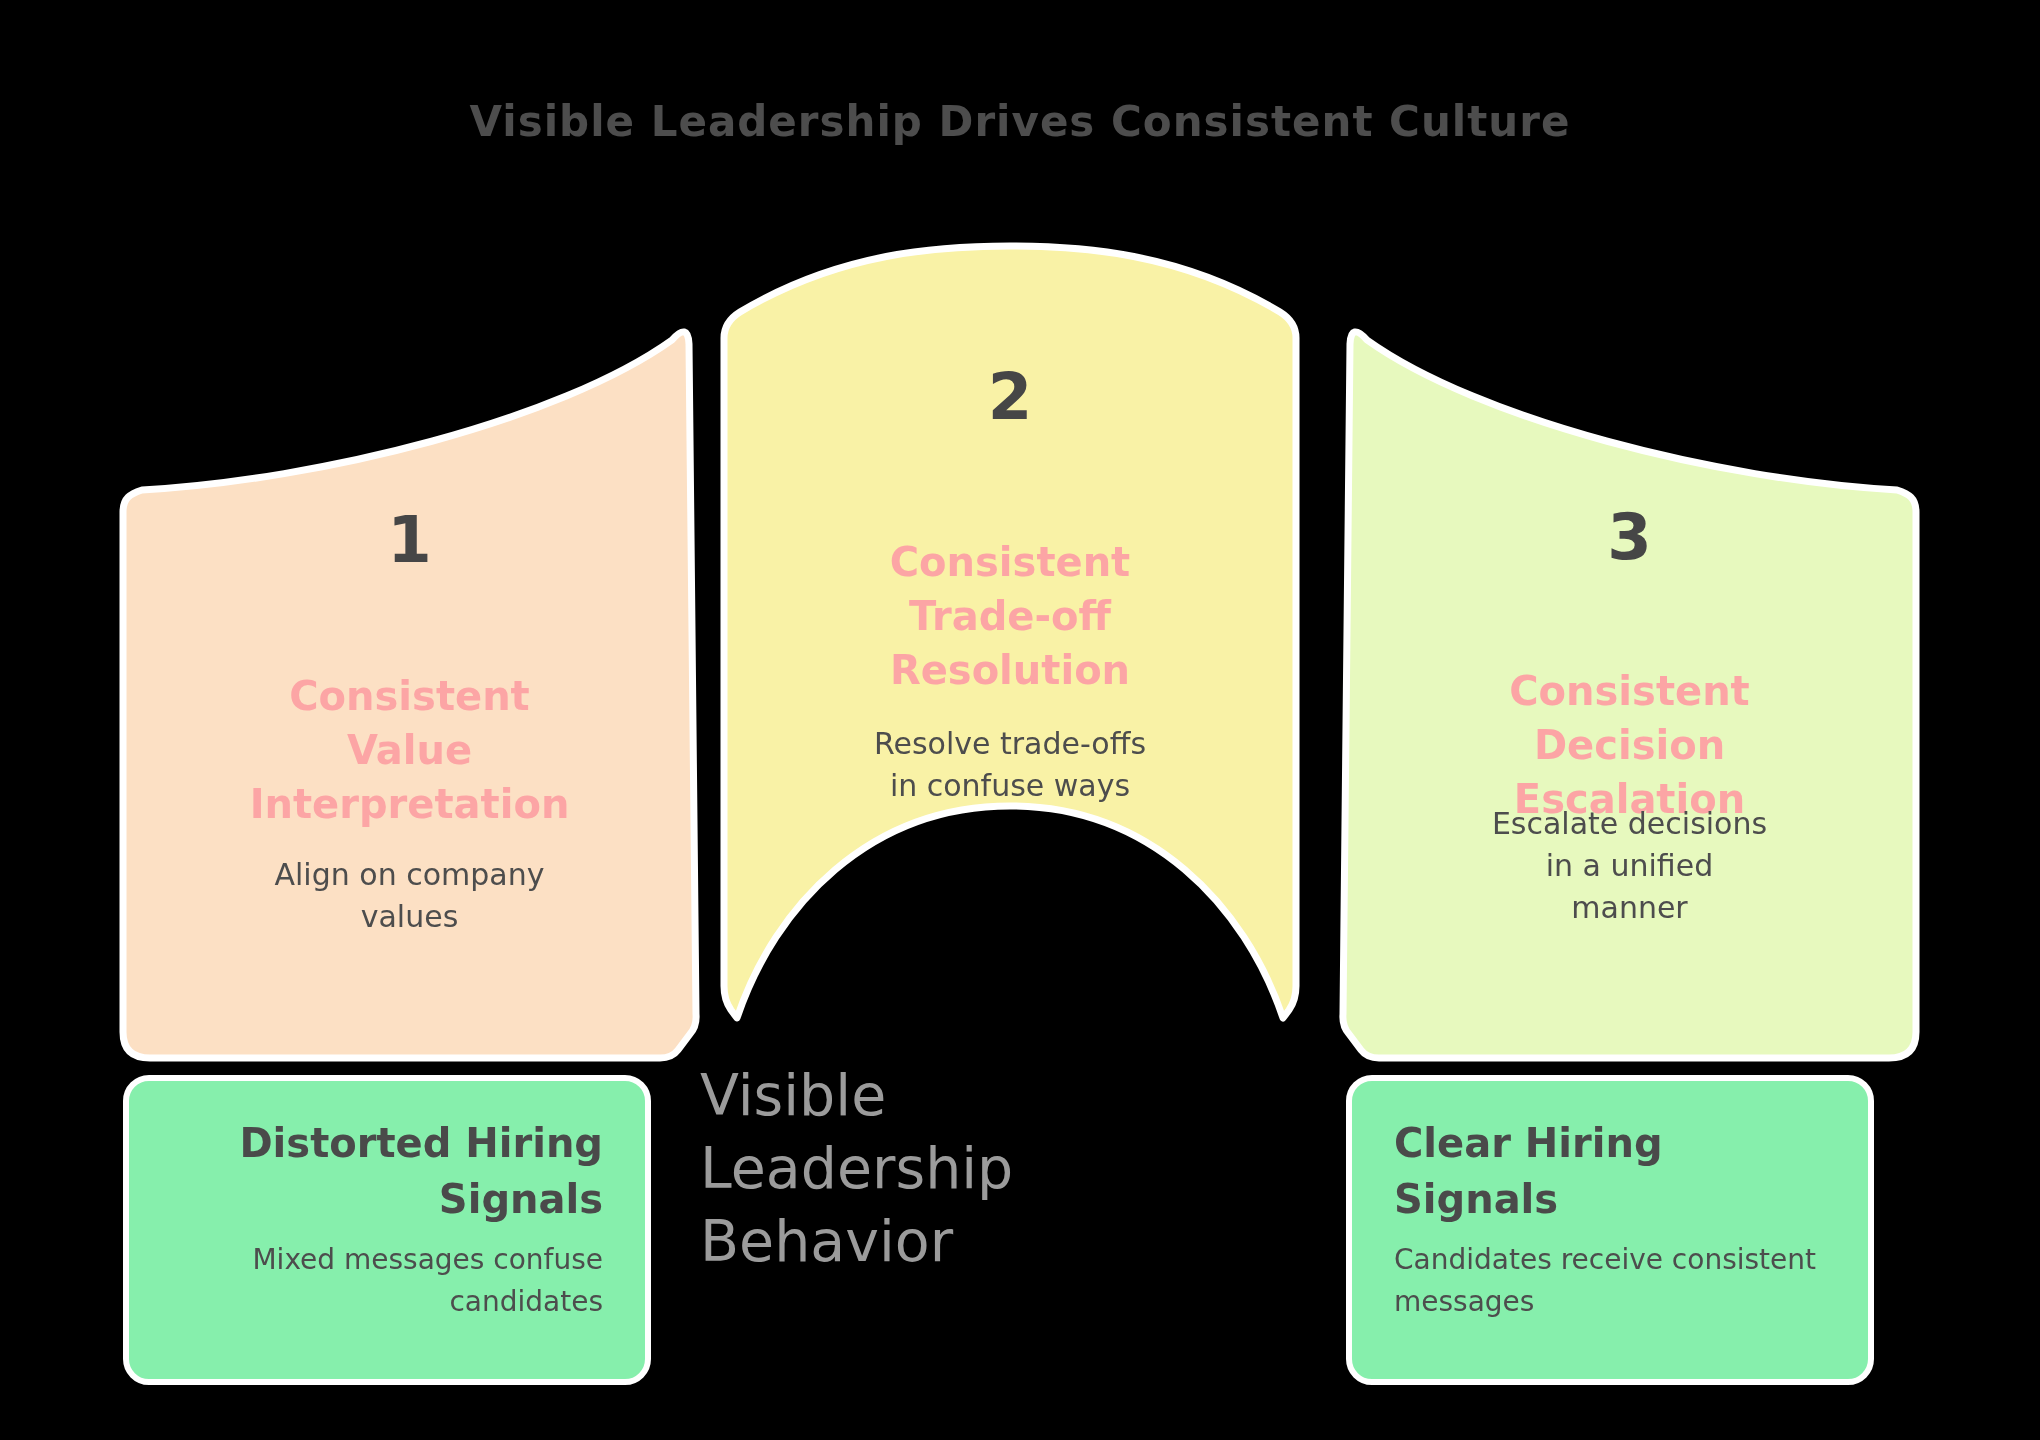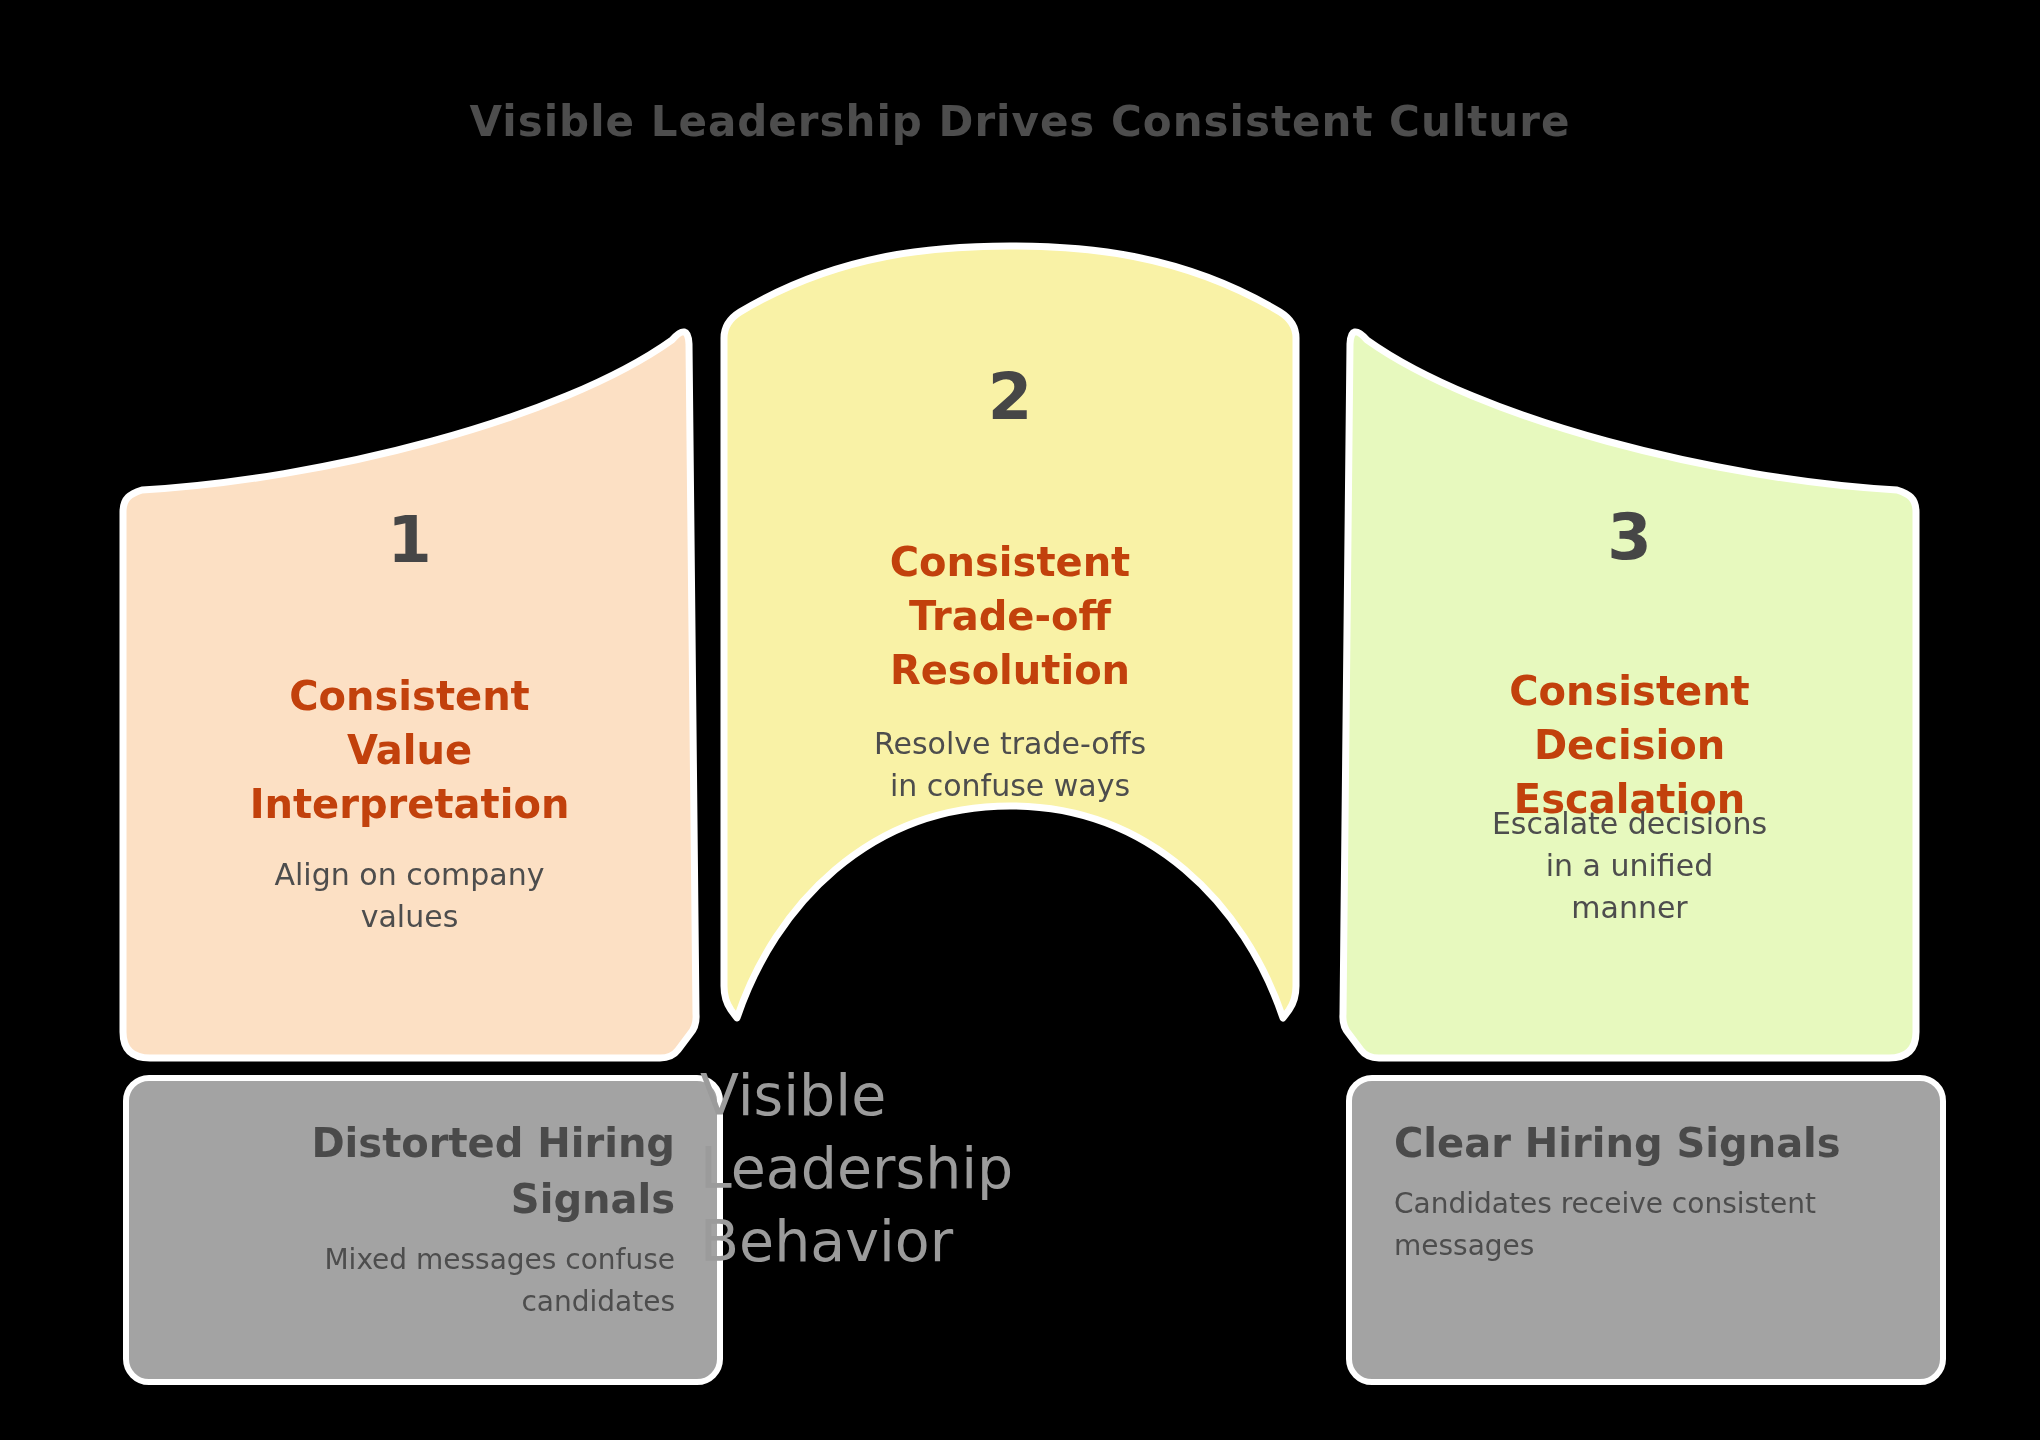--- a/index.html
+++ b/index.html
@@ -17,43 +17,43 @@
     color:#4d4d4d;line-height:52px;
   }
   svg.shapes{position:absolute;left:0;top:0;}
   .panel-text{position:absolute;}
   .panel-text .num{
     position:absolute;left:0;width:100%;text-align:center;
     font-size:64px;font-weight:bold;color:#464646;line-height:70px;
   }
   .panel-text .heading{
     position:absolute;left:0;width:100%;text-align:center;
-    font-size:40px;font-weight:bold;color:#c2410c;line-height:54px;
+    font-size:40px;font-weight:bold;color:#fca5a5;line-height:54px;
     white-space:pre-line;
   }
   .panel-text .sub{
     position:absolute;left:0;width:100%;text-align:center;
     font-size:30px;color:#4d4d4d;line-height:42px;
     white-space:pre-line;
   }
   .p1{left:123px;top:320px;width:573px;height:740px;}
   .p1 .num{top:185px;}
   .p1 .heading{top:349px;}
   .p1 .sub{top:534px;}
   .p2{left:724px;top:246px;width:572px;height:775px;}
   .p2 .num{top:116px;}
   .p2 .heading{top:289px;}
   .p2 .sub{top:477px;}
   .p3{left:1343px;top:320px;width:573px;height:740px;}
   .p3 .num{top:182px;}
   .p3 .heading{top:344px;}
   .p3 .sub{top:483px;}
   .outcome{
-    position:absolute;top:1075px;width:600px;height:310px;
-    background:#a3a3a3;border:6px solid #ffffff;border-radius:26px;
+    position:absolute;top:1075px;width:528px;height:310px;
+    background:#86efac;border:6px solid #ffffff;border-radius:26px;
     box-sizing:border-box;
     padding:34px 42px 0 42px;
   }
   .outcome.left{left:123px;text-align:right;}
   .outcome.right{left:1346px;text-align:left;}
   .o-heading{
     font-size:40px;font-weight:bold;color:#4a4a4a;line-height:56px;
     white-space:pre-line;
   }
   .o-sub{

